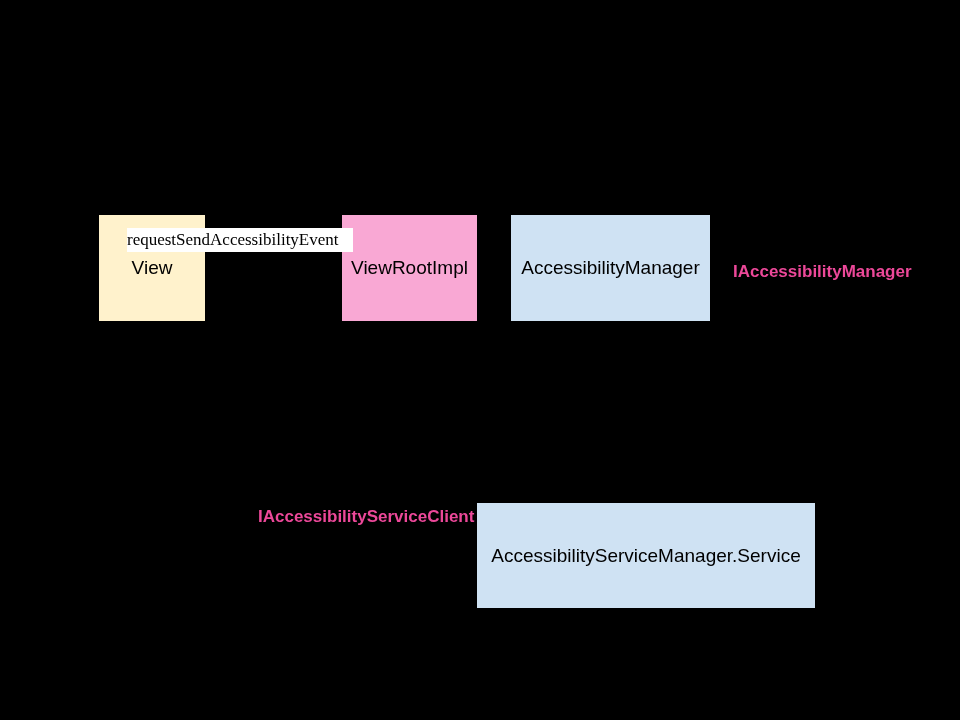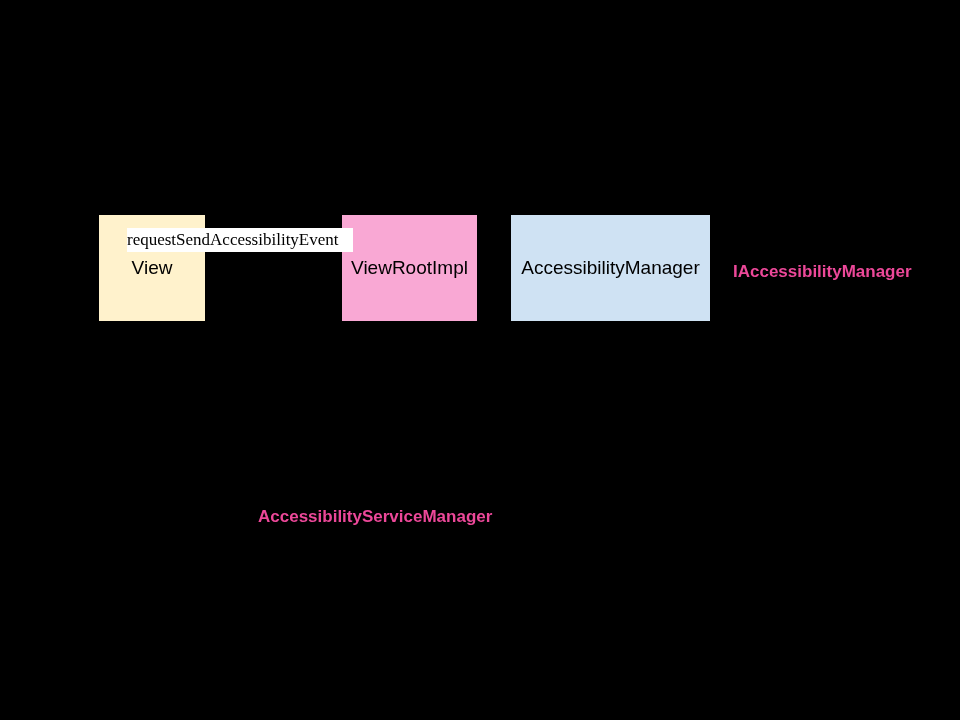--- a/index.html
+++ b/index.html
@@ -95,16 +95,19 @@
   </div>
 
   <div class="node node-accessibility-manager">
     <span>AccessibilityManager</span>
   </div>
 
   <div class="iface-label iface-accessibility-manager">IAccessibilityManager</div>
 
 
 
-  <div class="iface-label iface-accessibility-service-client">AccessibilityServiceManager</div>
+  <div class="iface-label iface-accessibility-service-client">IAccessibilityServiceClient</div>
 
+  <div class="node node-asm-service">
+    <span>AccessibilityServiceManager.Service</span>
+  </div>
 
 </div>
 
 </body></html>

